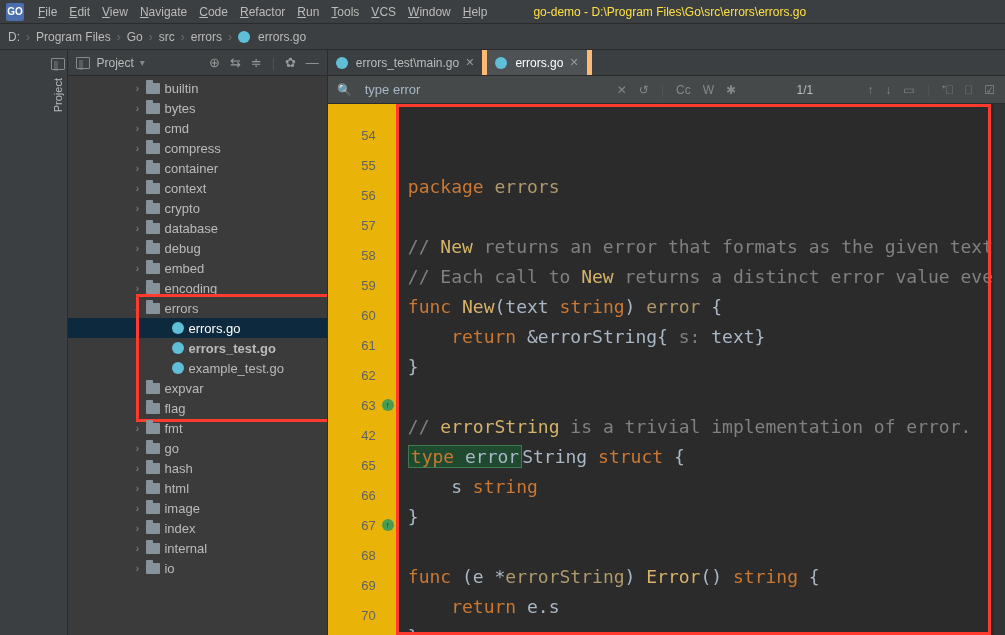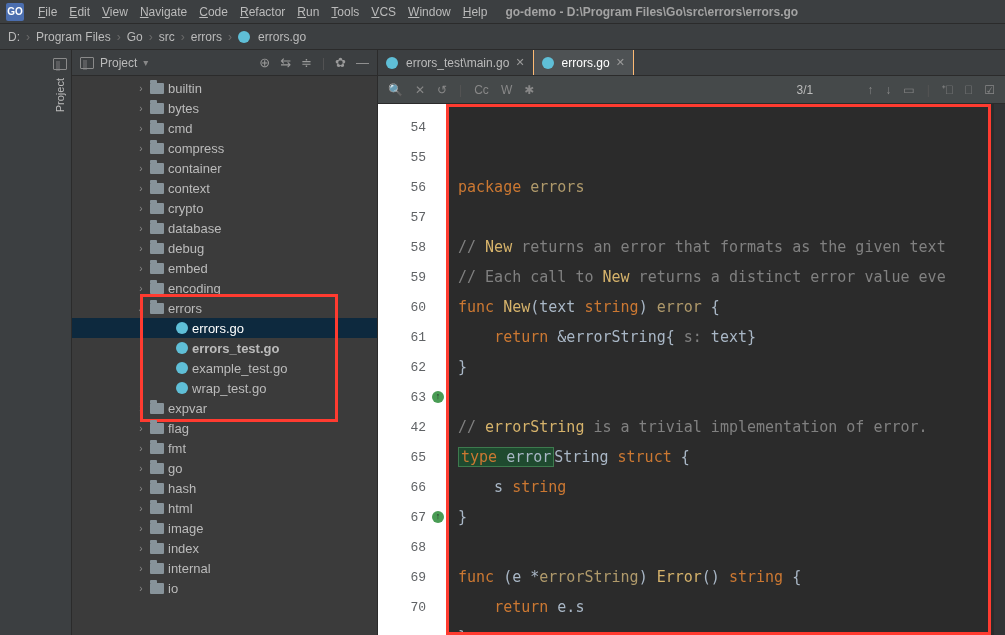--- a/index.html
+++ b/index.html
@@ -33,23 +33,22 @@
   border-radius: 2px;
   margin-right: 4px;
 }
 .menu-item {
   padding: 2px 6px;
   cursor: pointer;
   color: #bbbbbb;
 }
 .menu-item u { text-decoration: underline; }
 .win-title {
-  margin-left: 8px;
-  color: #a3a3a3;
-  font-weight: bold;
+  margin-left: 36px;
+  color: #fde047;
 }
 .crumbbar {
   height: 26px;
   display: flex;
   align-items: center;
   padding: 0 8px;
   gap: 6px;
   background: #3c3f41;
   border-bottom: 1px solid #2b2b2b;
 }
@@ -182,21 +181,21 @@
   background: #3c3f41;
   border-bottom: 1px solid #2b2b2b;
 }
 .tab {
   display: flex;
   align-items: center;
   padding: 0 8px;
   gap: 6px;
   color: #bbbbbb;
   background: #3c3f41;
-  border-right: 1px solid #fdba74;
+  border-right: 5px solid #fdba74;
   cursor: pointer;
   font-size: 12px;
 }
 .tab.active {
   background: #4e5254;
   color: #ffffff;
 }
 .tab .close { color: #9a9a9a; font-size: 11px; }
 .findbar {
   height: 28px;
@@ -221,25 +220,25 @@
 .findbar .ctl { color: #888; cursor: pointer; font-size: 12px; }
 .findbar .count { color: #bbbbbb; font-size: 12px; }
 .code-wrap {
   flex: 1;
   display: flex;
   overflow: hidden;
   position: relative;
 }
 .gutter {
   width: 68px;
-  background: #ffffff;
+  background: #eab308;
   color: #606366;
-  font-family: Liberation Mono, monospace;
+  font-family: Liberation Sans, sans-serif;
   font-size: 13px;
-  padding-top: 8px;
+  padding-top: 16px;
 }
 .gline {
   height: 30px;
   display: flex;
   align-items: center;
   justify-content: flex-end;
   padding-right: 20px;
   position: relative;
 }
 .gmark {
@@ -250,21 +249,21 @@
   background: #499c54;
   color: #2b2b2b;
   font-size: 9px;
   display: flex;
   align-items: center;
   justify-content: center;
 }
 .code {
   flex: 1;
   font-family: "Consolas", monospace;
-  font-size: 15px;
+  font-size: 18px;
   color: #a9b7c6;
   padding: 8px 0 0 12px;
   line-height: 30px;
   white-space: pre;
   overflow: hidden;
   position: relative;
 }
 .kw { color: #cc7832; }
 .ty { color: #b09a6b; }
 .cm { color: #808080; }
@@ -411,25 +410,20 @@
         <div class="tree-row" style="padding-left: 90px; font-weight: bold;">
           <span class="tw"></span>
           <span class="file-go"></span>
           <span>errors_test.go</span>
         </div>
         <div class="tree-row" style="padding-left: 90px; align-items: center;">
           <span class="tw"></span>
           <span class="file-go"></span>
           <span>example_test.go</span>
         </div>
-        <div class="tree-row" style="padding-left: 90px;">
-          <span class="tw"></span>
-          <span class="file-go"></span>
-          <span>wrap_test.go</span>
-        </div>
         <div class="tree-row" style="padding-left: 64px;">
           <span class="tw">›</span>
           <span class="folder-icon"></span>
           <span>expvar</span>
         </div>
         <div class="tree-row" style="padding-left: 64px;">
           <span class="tw">›</span>
           <span class="folder-icon"></span>
           <span>flag</span>
         </div>
@@ -485,28 +479,29 @@
         </div>
         <div class="tab active">
           <span class="go-dot"></span>
           <span>errors.go</span>
           <span class="close">✕</span>
         </div>
       </div>
 
     <div class="findbar">
       <span class="search-icon">🔍</span>
+      <input value="type error" style="">
       <span class="ctl">✕</span>
       <span class="ctl">↺</span>
       <span style="color:#555">|</span>
       <span class="ctl">Cc</span>
       <span class="ctl">W</span>
       <span class="ctl">✱</span>
       <span class="spacer"></span>
-      <span class="count">3/1</span>
+      <span class="count">1/1</span>
       <span class="spacer" style="flex:0 0 30px"></span>
       <span class="ctl">↑</span>
       <span class="ctl">↓</span>
       <span class="ctl">▭</span>
       <span style="color:#555">|</span>
       <span class="ctl">⁺⎕</span>
       <span class="ctl">⎕</span>
       <span class="ctl">☑</span>
     </div>
 

